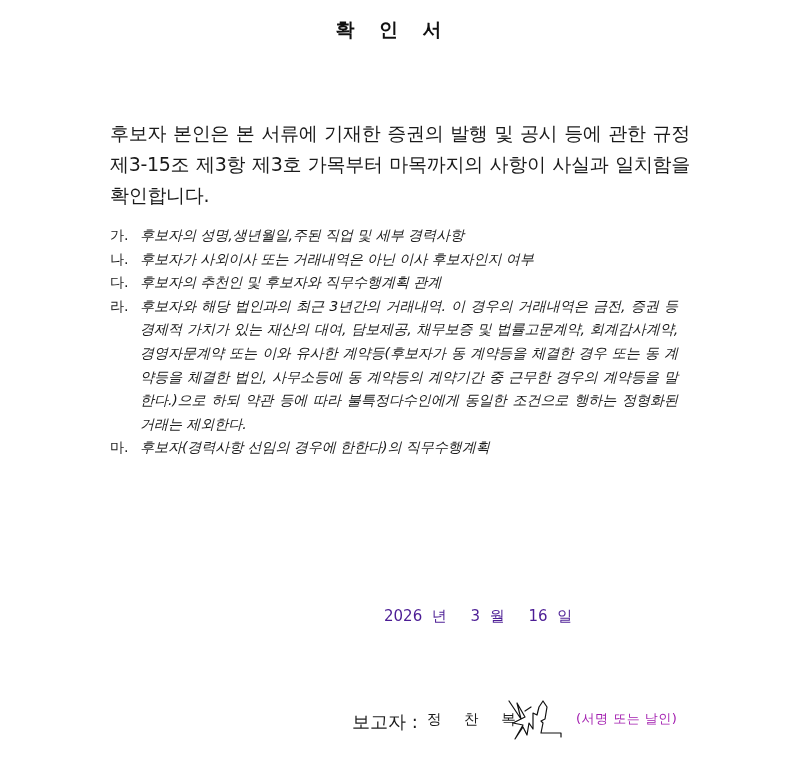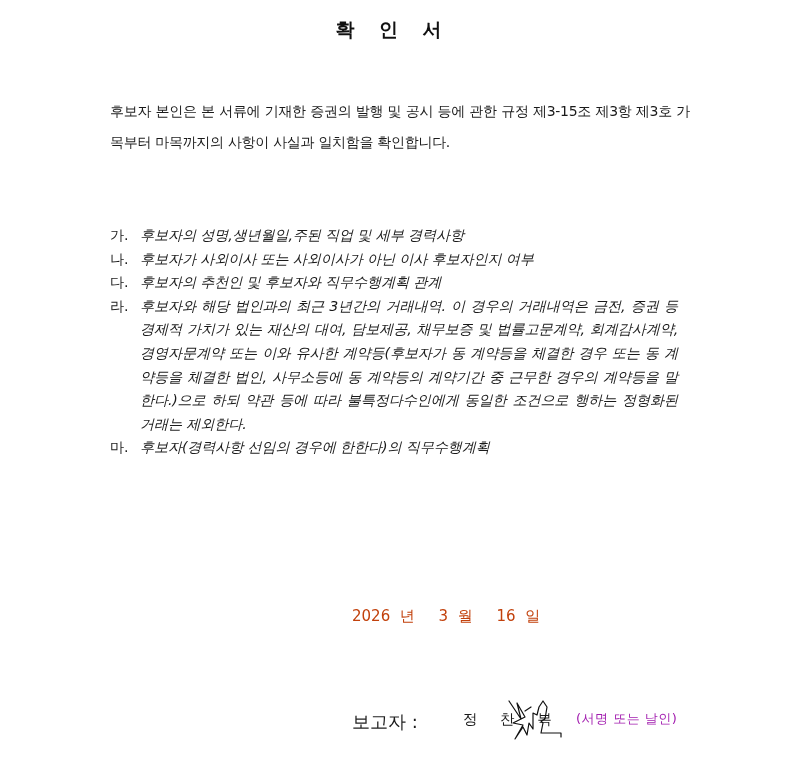--- a/index.html
+++ b/index.html
@@ -6,44 +6,44 @@
   body {
     width: 786px; height: 767px; position: relative; overflow: hidden;
     font-family: "DejaVu Sans", "Liberation Sans", sans-serif;
     color: #1a1a1a;
   }
   .title {
     position: absolute; left: 0; top: 17px; width: 786px; text-align: center;
     font-size: 19px; font-weight: bold; letter-spacing: 9px; color: #111;
   }
   .intro {
-    position: absolute; left: 110px; top: 96px; width: 580px;
-    font-size: 14px; line-height: 31px; text-align: justify;
+    position: absolute; left: 110px; top: 118px; width: 580px;
+    font-size: 19px; line-height: 31px; text-align: justify;
     text-align-last: left; color: #1a1a1a; letter-spacing: -0.3px;
   }
   .items {
     position: absolute; left: 110px; top: 224px; width: 568px;
     font-size: 14.2px; line-height: 23.6px; color: #1a1a1a;
     margin: 0; padding: 0; list-style: none; letter-spacing: -0.2px;
   }
   .items li { display: flex; margin: 0; padding: 0; }
   .items .marker { flex: 0 0 30px; white-space: nowrap; }
   .items .text { flex: 1; text-align: justify; font-style: italic; }
   .date {
-    position: absolute; left: 352px; top: 607px;
-    font-size: 15px; color: #c2410c; white-space: pre;
+    position: absolute; left: 384px; top: 607px;
+    font-size: 15px; color: #4c1d95; white-space: pre;
   }
   .date span { display: inline-block; }
   .signer {
     position: absolute; left: 352px; top: 710px; font-size: 18px; color: #1a1a1a;
     white-space: pre;
   }
   .signer-name {
     position: absolute; left: 427px; top: 710px; font-size: 14.5px;
-    letter-spacing: 9px; color: #1a1a1a; white-space: pre; margin-left: 36px;
+    letter-spacing: 9px; color: #1a1a1a; white-space: pre;
   }
   .signature {
     position: absolute; left: 503px; top: 693px; width: 60px; height: 50px;
   }
   .sign-note {
     position: absolute; left: 576px; top: 710px; font-size: 13px; color: #a21caf;
     white-space: pre; letter-spacing: 0.5px;
   }
 </style>
 </head>
@@ -53,21 +53,21 @@
 
 <div class="intro">후보자 본인은 본 서류에 기재한 증권의 발행 및 공시 등에 관한 규정 제3-15조 제3항 제3호 가목부터 마목까지의 사항이 사실과 일치함을 확인합니다.</div>
 
 <ul class="items">
   <li>
     <span class="marker">가.</span>
     <span class="text">후보자의 성명,생년월일,주된 직업 및 세부 경력사항</span>
   </li>
   <li>
     <span class="marker">나.</span>
-    <span class="text">후보자가 사외이사 또는 사외이사가 아닌 이사 후보자인지 여부</span>
+    <span class="text">후보자가 사외이사 또는 거래내역은 아닌 이사 후보자인지 여부</span>
   </li>
   <li>
     <span class="marker">다.</span>
     <span class="text">후보자의 추천인 및 후보자와 직무수행계획 관계</span>
   </li>
   <li>
     <span class="marker">라.</span>
     <span class="text">후보자와 해당 법인과의 최근 3년간의 거래내역. 이 경우의 거래내역은 금전, 증권 등 경제적 가치가 있는 재산의 대여, 담보제공, 채무보증 및 법률고문계약, 회계감사계약, 경영자문계약 또는 이와 유사한 계약등(후보자가 동 계약등을 체결한 경우 또는 동 계약등을 체결한 법인, 사무소등에 동 계약등의 계약기간 중 근무한 경우의 계약등을 말한다.)으로 하되 약관 등에 따라 불특정다수인에게 동일한 조건으로 행하는 정형화된 거래는 제외한다.</span>
   </li>
   <li>

